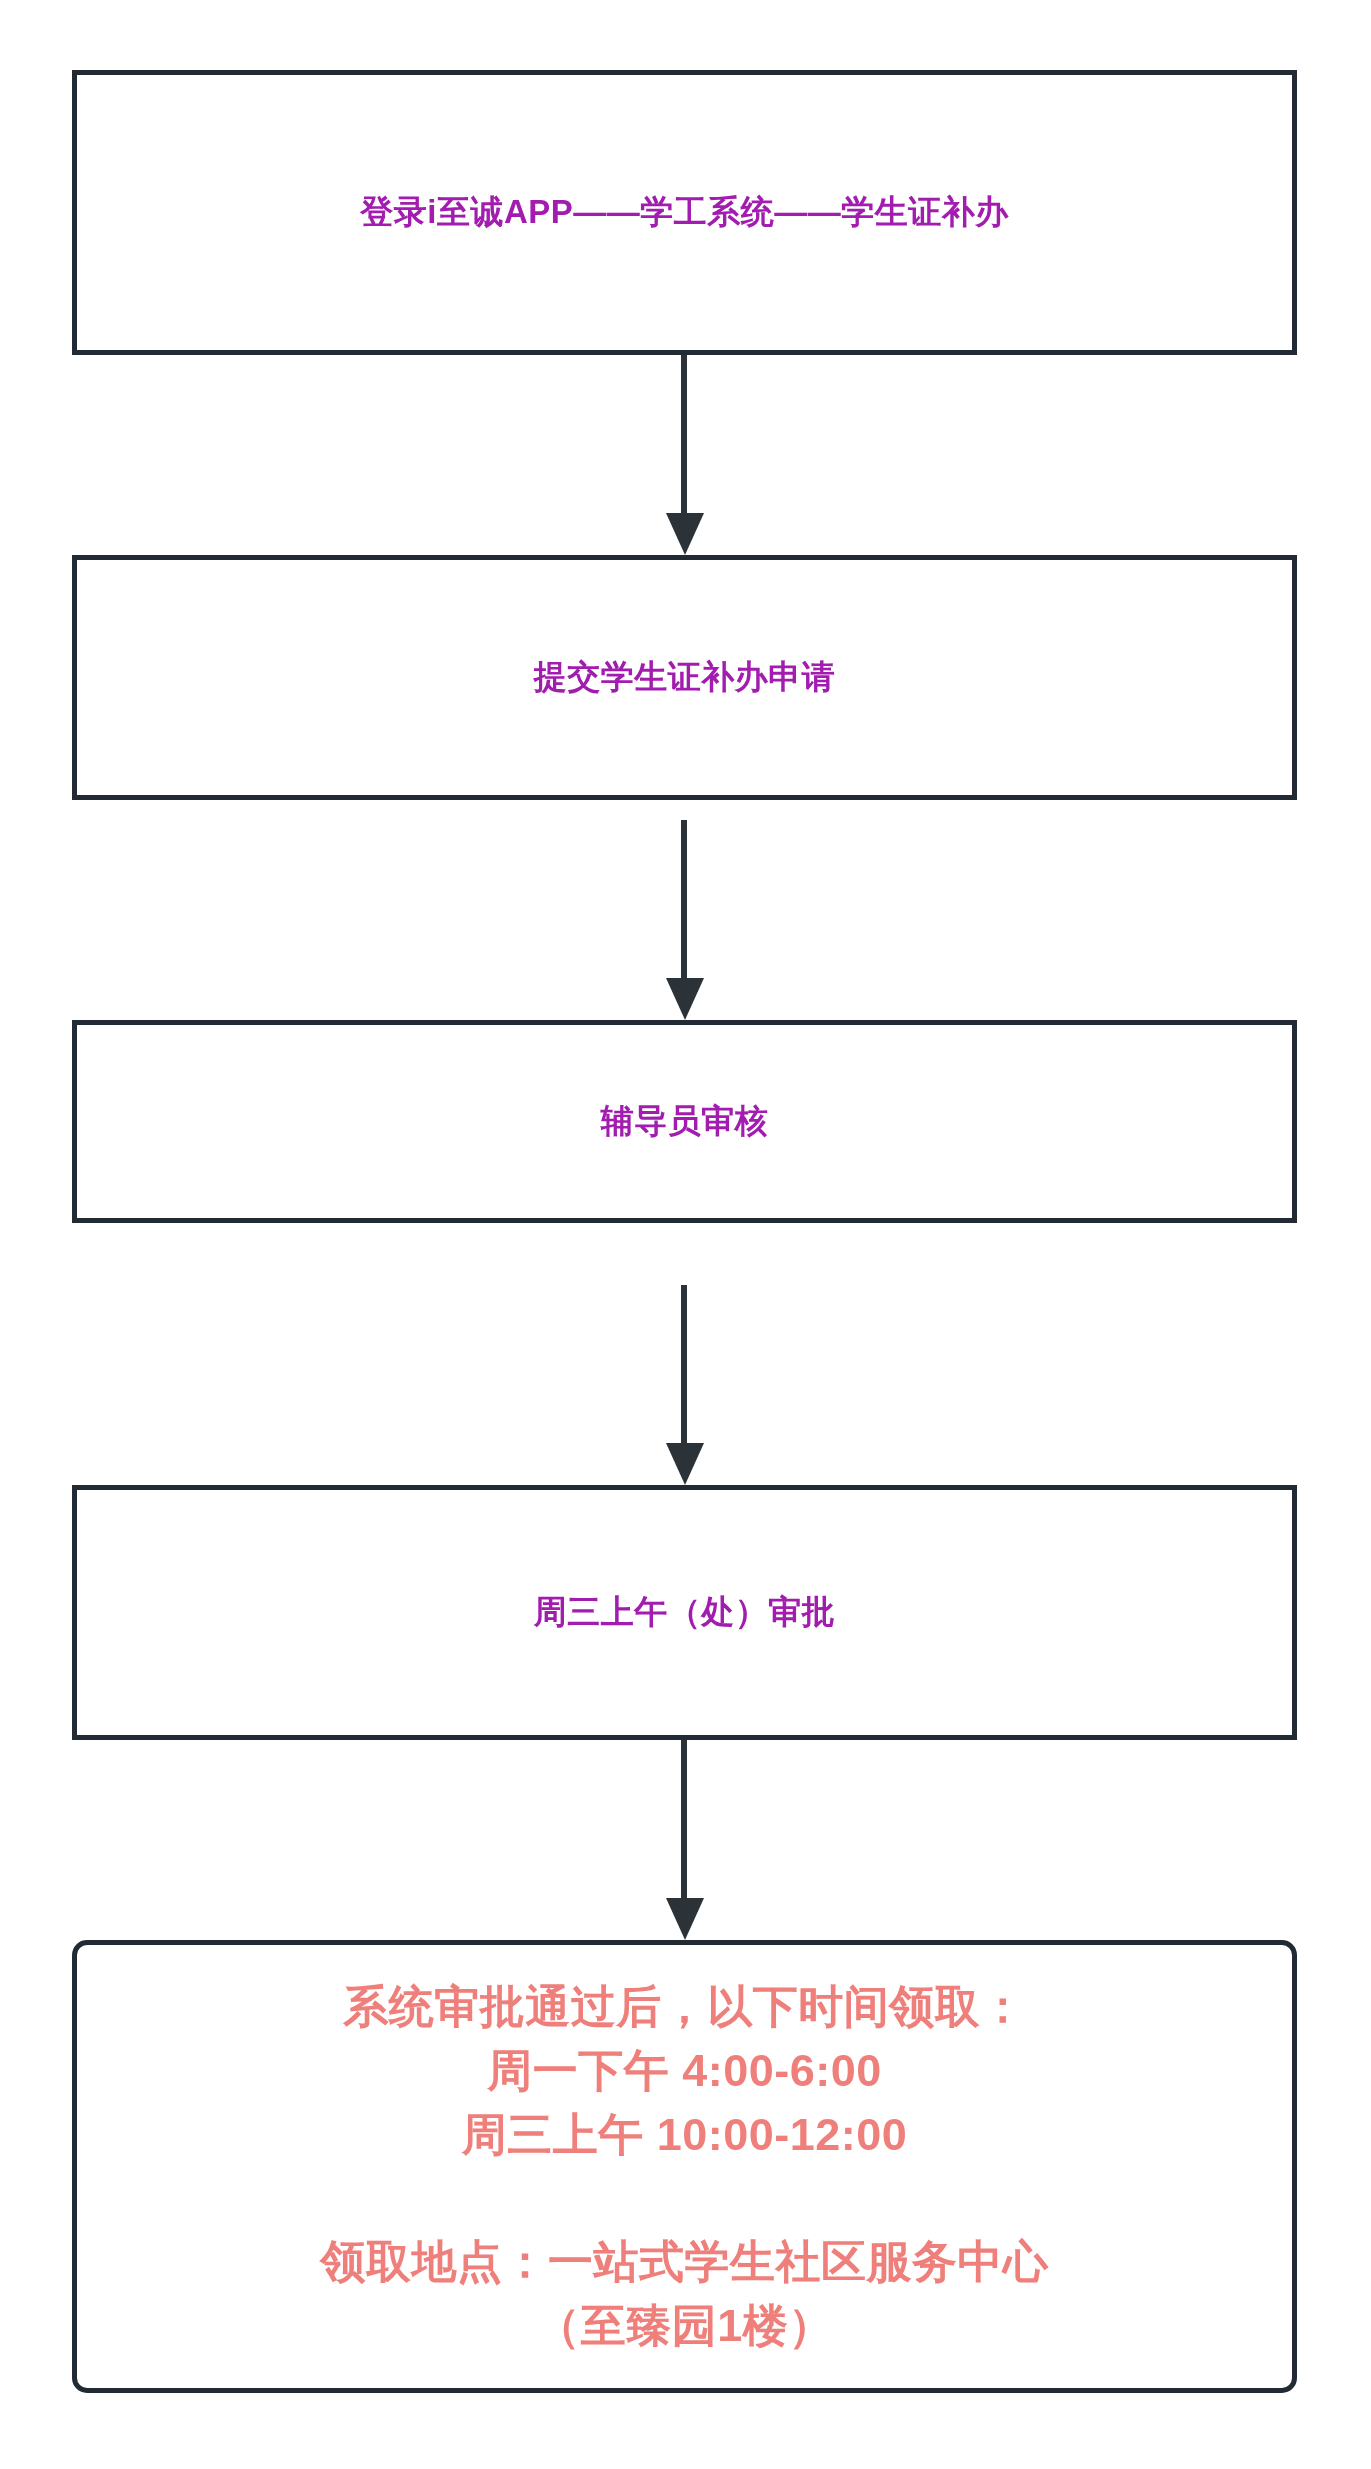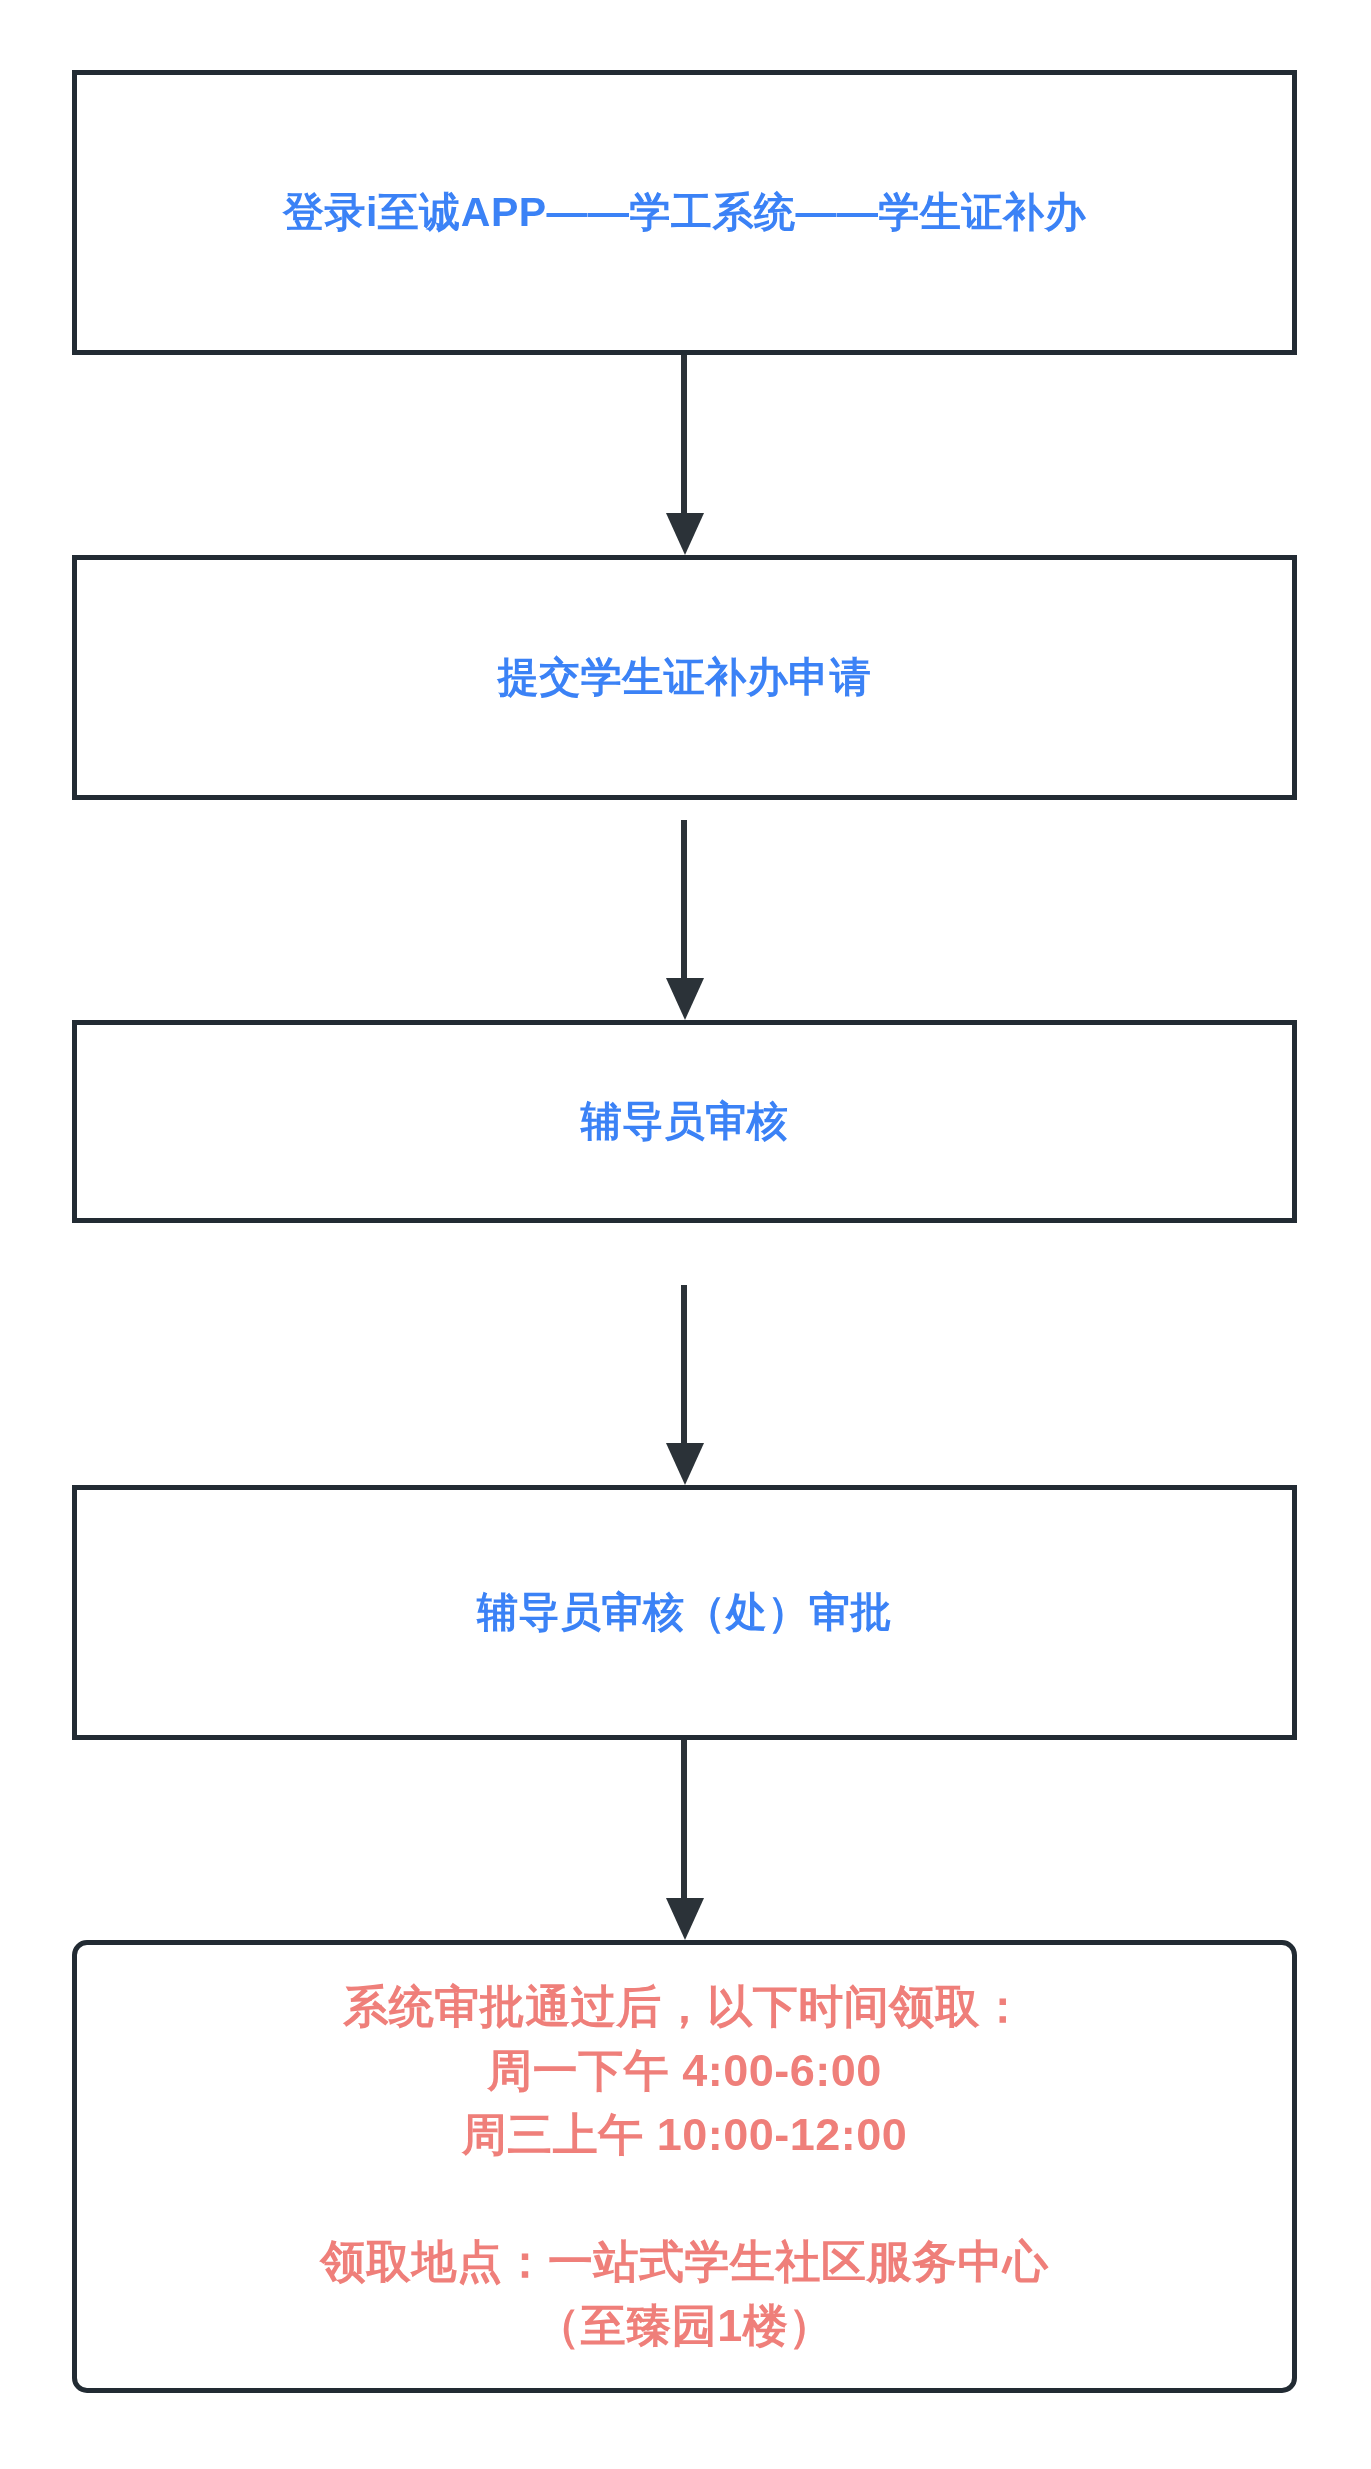--- a/index.html
+++ b/index.html
@@ -30,22 +30,22 @@
     justify-content: center;
     text-align: center;
   }
   .node-label {
     font-weight: bold;
     letter-spacing: 0.5px;
     line-height: 1.05;
     white-space: pre-line;
   }
   .node.dark .node-label {
-    color: #3b82f6;
-    font-size: 41px;
+    color: #a21caf;
+    font-size: 33px;
   }
   .node.accent {
     padding: 22px 30px;
     border-radius: 15px;
   }
   .node.accent .node-label {
     color: #ef7f7a;
     font-size: 45px;
     line-height: 1.42;
   }
@@ -120,21 +120,21 @@
   <div class="node dark" id="node-3">
     <span class="node-label">辅导员审核</span>
   </div>
 
   <div class="connector" id="connector-3">
     <div class="shaft"></div>
     <div class="head"></div>
   </div>
 
   <div class="node dark" id="node-4">
-    <span class="node-label">辅导员审核（处）审批</span>
+    <span class="node-label">周三上午（处）审批</span>
   </div>
 
   <div class="connector" id="connector-4">
     <div class="shaft"></div>
     <div class="head"></div>
   </div>
 
   <div class="node accent" id="node-5">
     <span class="node-label">系统审批通过后，以下时间领取：
 周一下午  4:00-6:00

